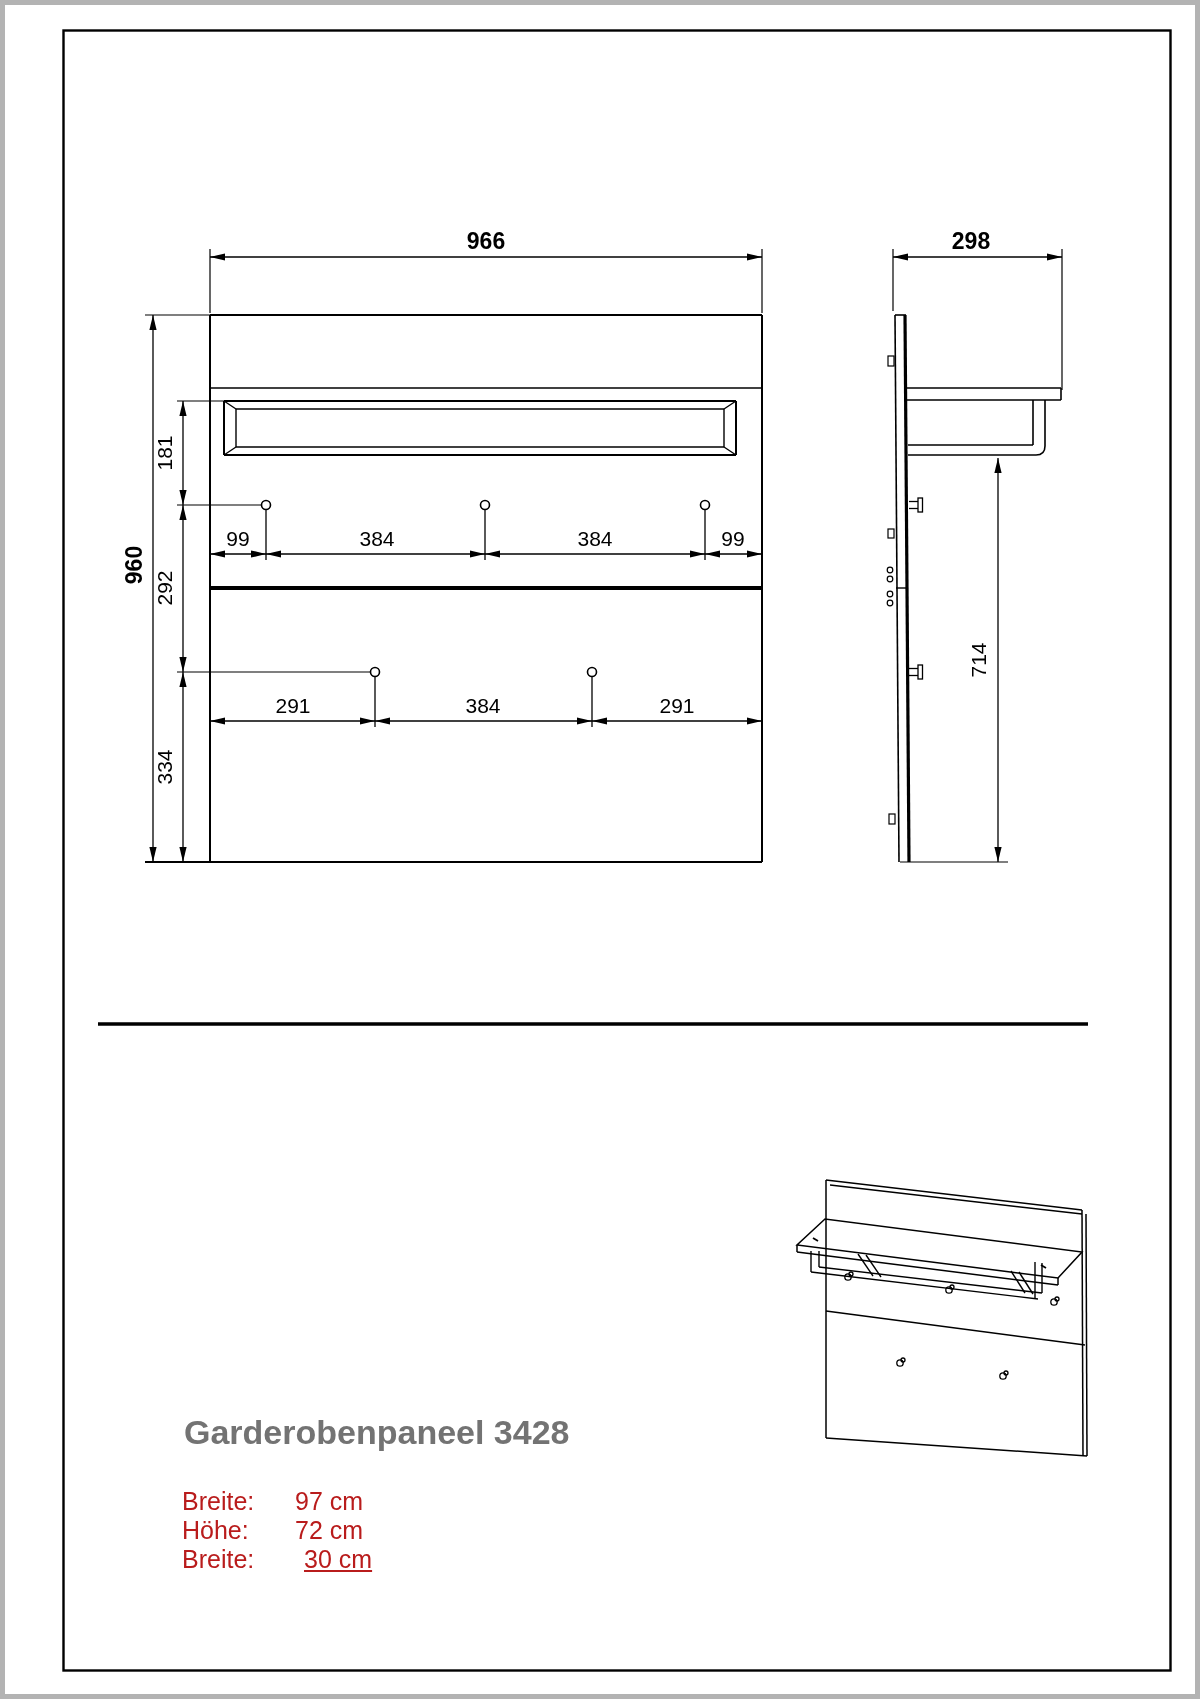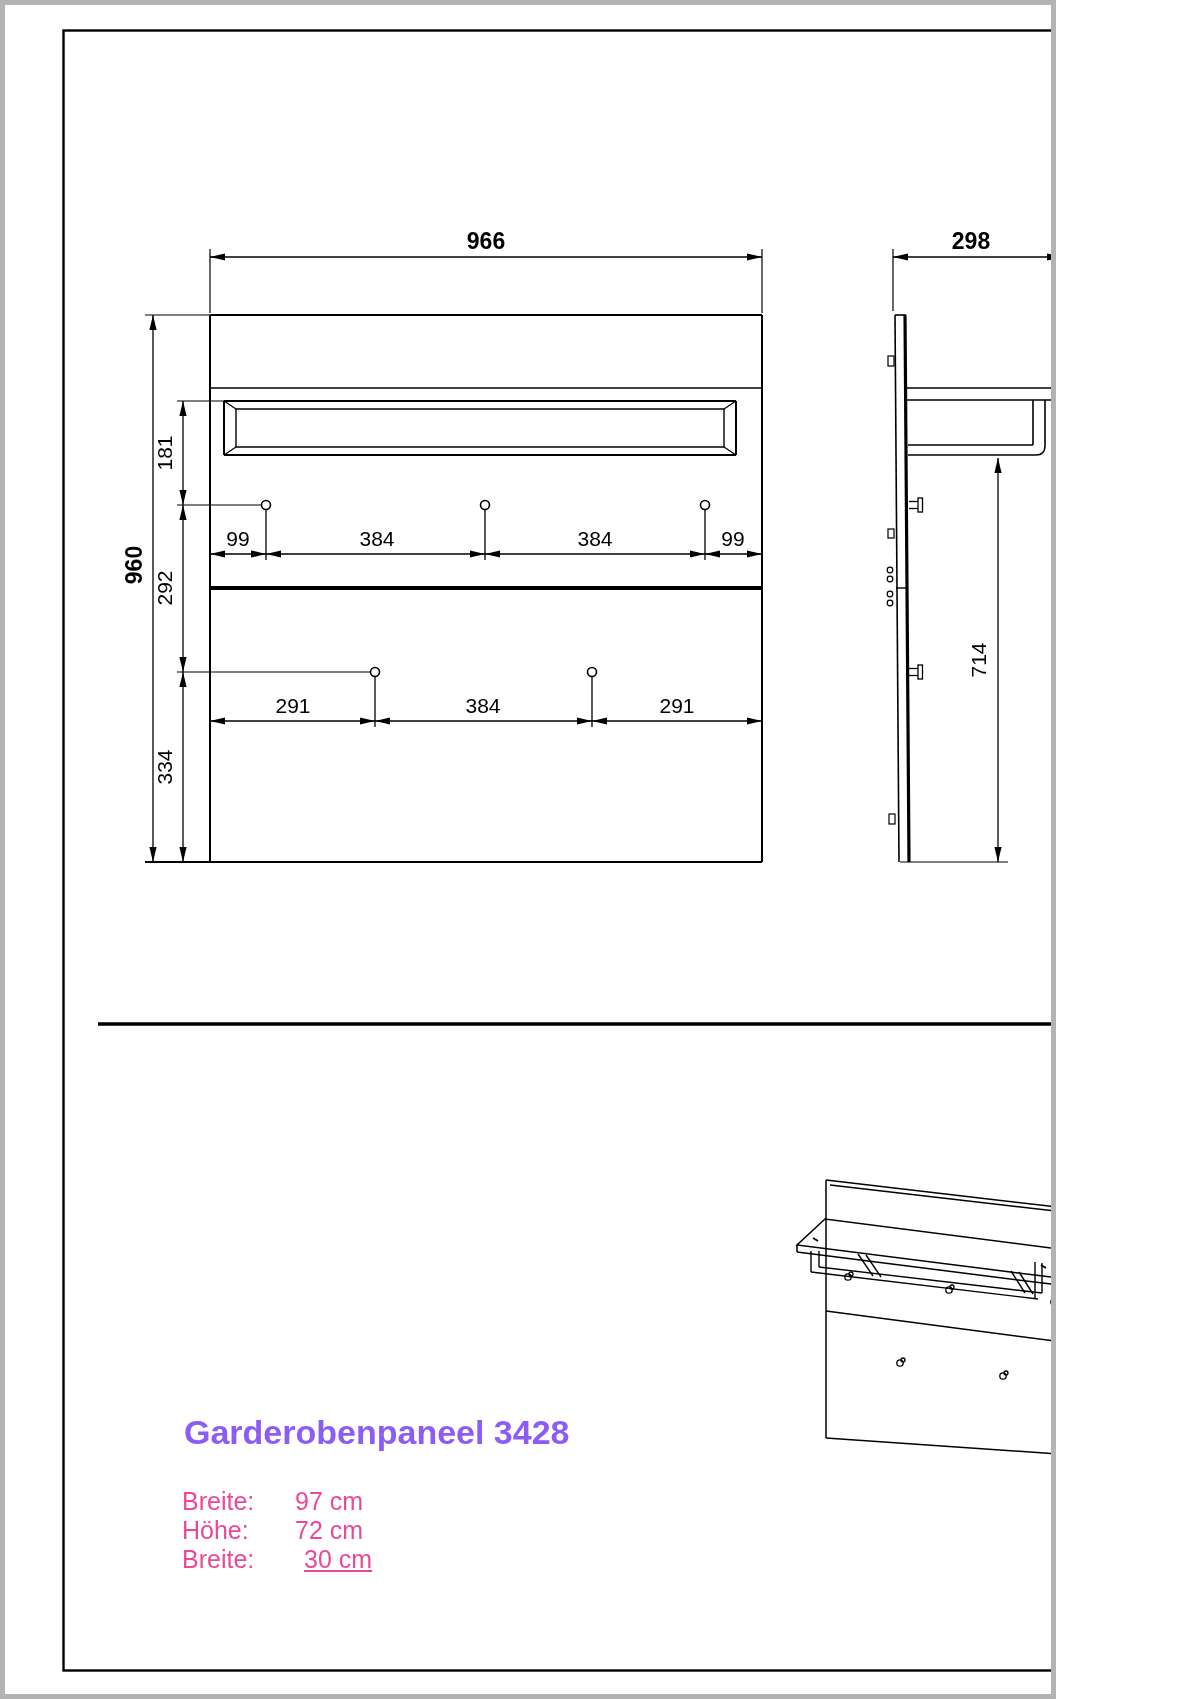--- a/index.html
+++ b/index.html
@@ -1,23 +1,23 @@
 <!DOCTYPE html>
 <html><head>
 <meta charset="utf-8">
 <style>
   html,body{margin:0;padding:0;background:#ffffff;}
-  .page{position:relative;width:1056px;height:1699px;background:#ffffff;
+  .page{position:relative;width:1200px;height:1699px;background:#ffffff;
         border:5px solid #b3b3b3;box-sizing:border-box;overflow:hidden;
         font-family:"Liberation Sans",sans-serif;}
   .page svg{position:absolute;left:0;top:0;}
   .dim{font:21px "Liberation Sans",sans-serif;fill:#000;}
   .dimb{font:bold 23px "Liberation Sans",sans-serif;fill:#000;}
-  .title{position:absolute;left:179px;top:1408px;font-size:34px;font-weight:bold;color:#8b5cf6;}
-  .specs{position:absolute;left:177px;top:1482px;font-size:25px;color:#ec4899;}
+  .title{position:absolute;left:179px;top:1408px;font-size:34px;font-weight:bold;color:#737373;}
+  .specs{position:absolute;left:177px;top:1482px;font-size:25px;color:#b91c1c;}
   .specs .row{height:29px;line-height:29px;}
   .specs .lab{display:inline-block;width:113px;}
   .specs .row:last-child .val{padding-left:9px;text-decoration:underline;}
 </style>
 </head>
 <body>
 
 <div class="page">
   <svg width="1200" height="1699" viewBox="0 0 1200 1699">
     <defs>

